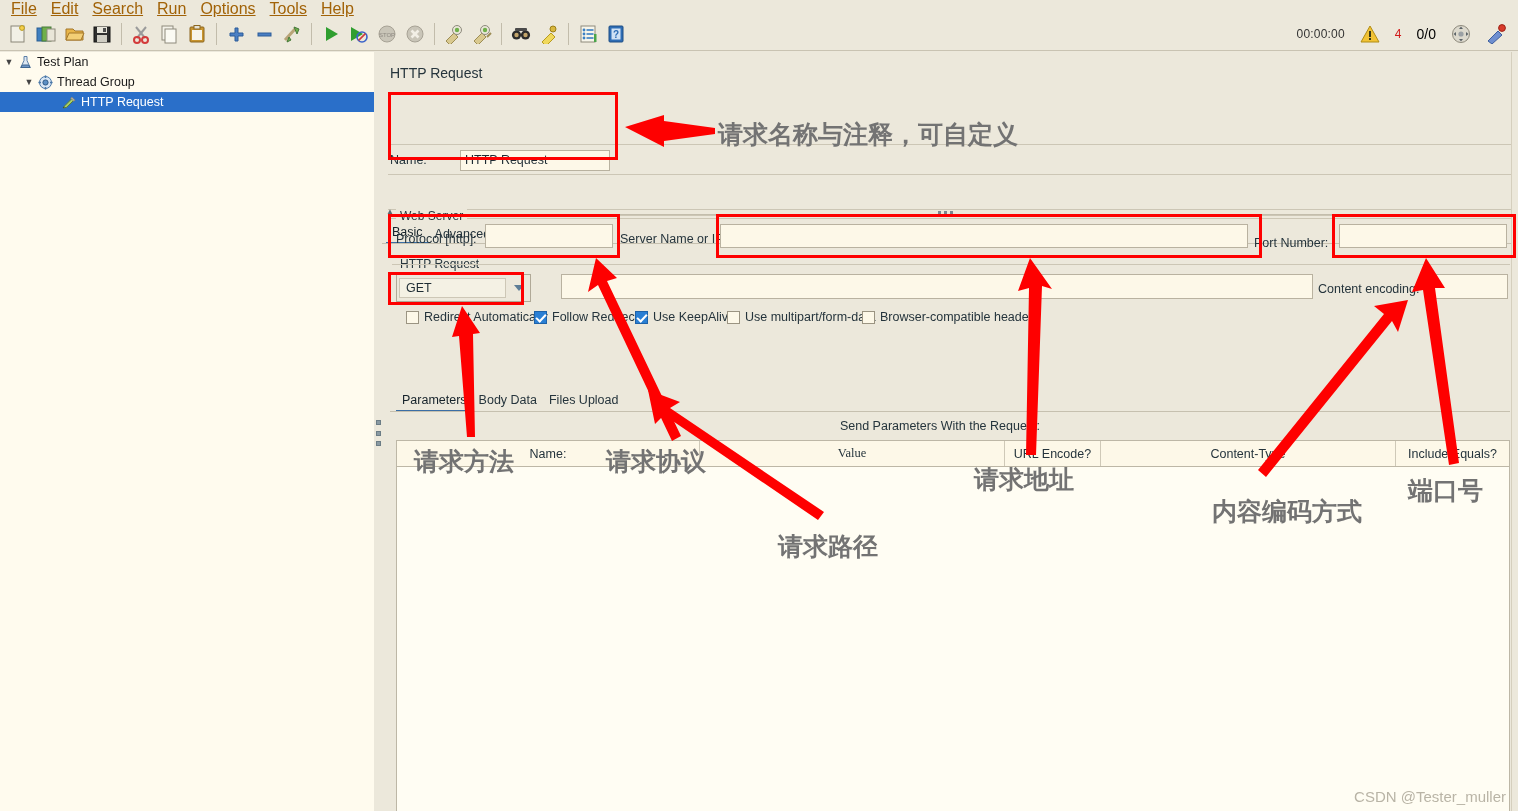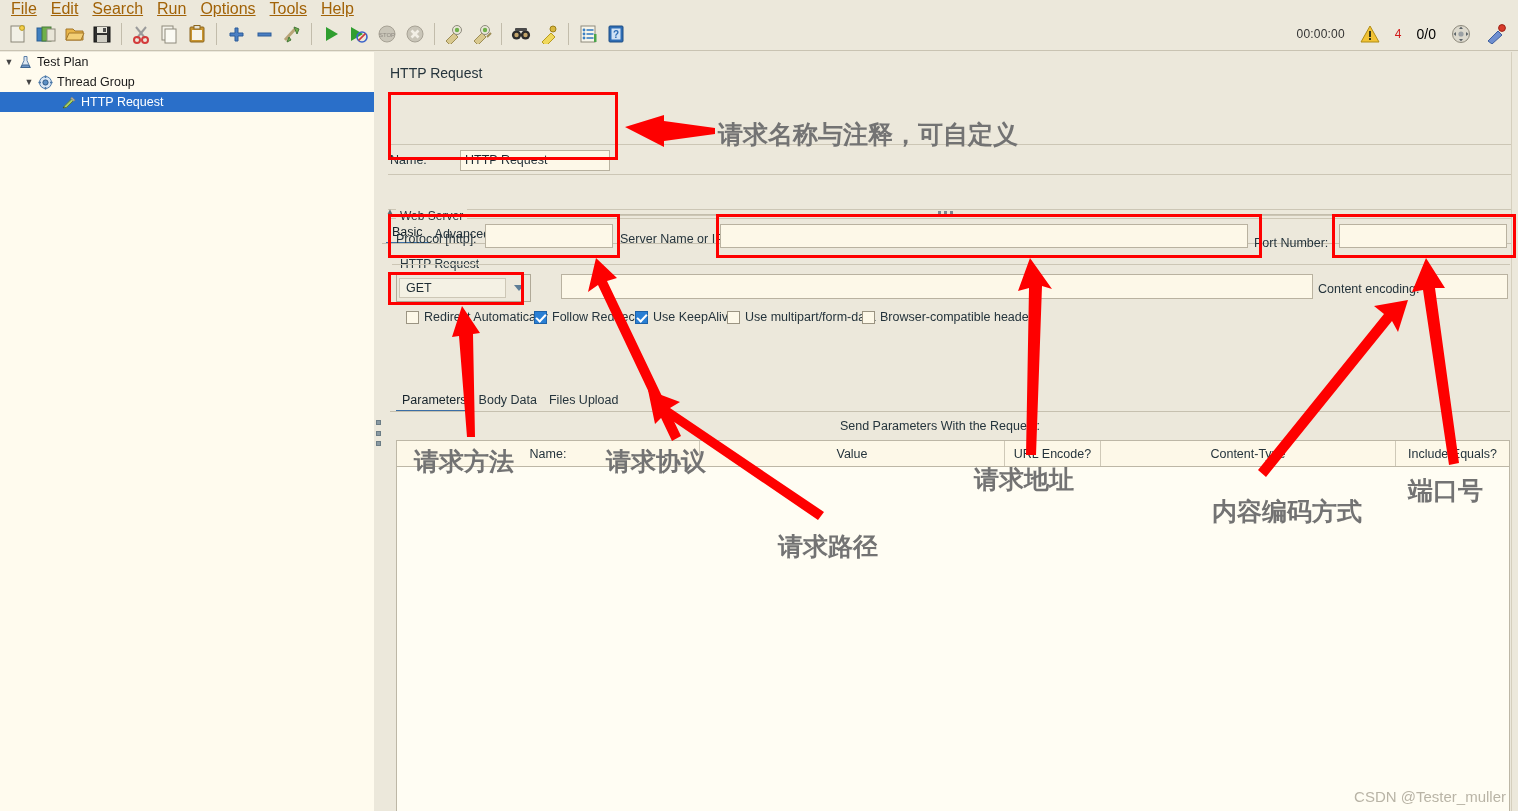--- a/index.html
+++ b/index.html
@@ -503,21 +503,21 @@
     <div class="tab"><span>Body Data</span></div>
     <div class="tab"><span>Files Upload</span></div>
   </div>
   <div id="param-tabs-underline"></div>
 
   <div id="send-params-label">Send Parameters With the Request:</div>
 
   <div id="tbl">
     <div id="tbl-head">
       <div class="th" style="width:303px;">Name:</div>
-      <div class="th" style="width:305px;">Value</div>
+      <div class="th" style="width:305px;font-family:Liberation Serif, serif;">Value</div>
       <div class="th" style="width:96px;">URL Encode?</div>
       <div class="th" style="width:295px;">Content-Type</div>
       <div class="th" style="width:113px;">Include Equals?</div>
     </div>
     <div style="height:348px;background:#fffdf3;"></div>
   </div>
 
 </div>
 
 <div id="right-edge"></div>

